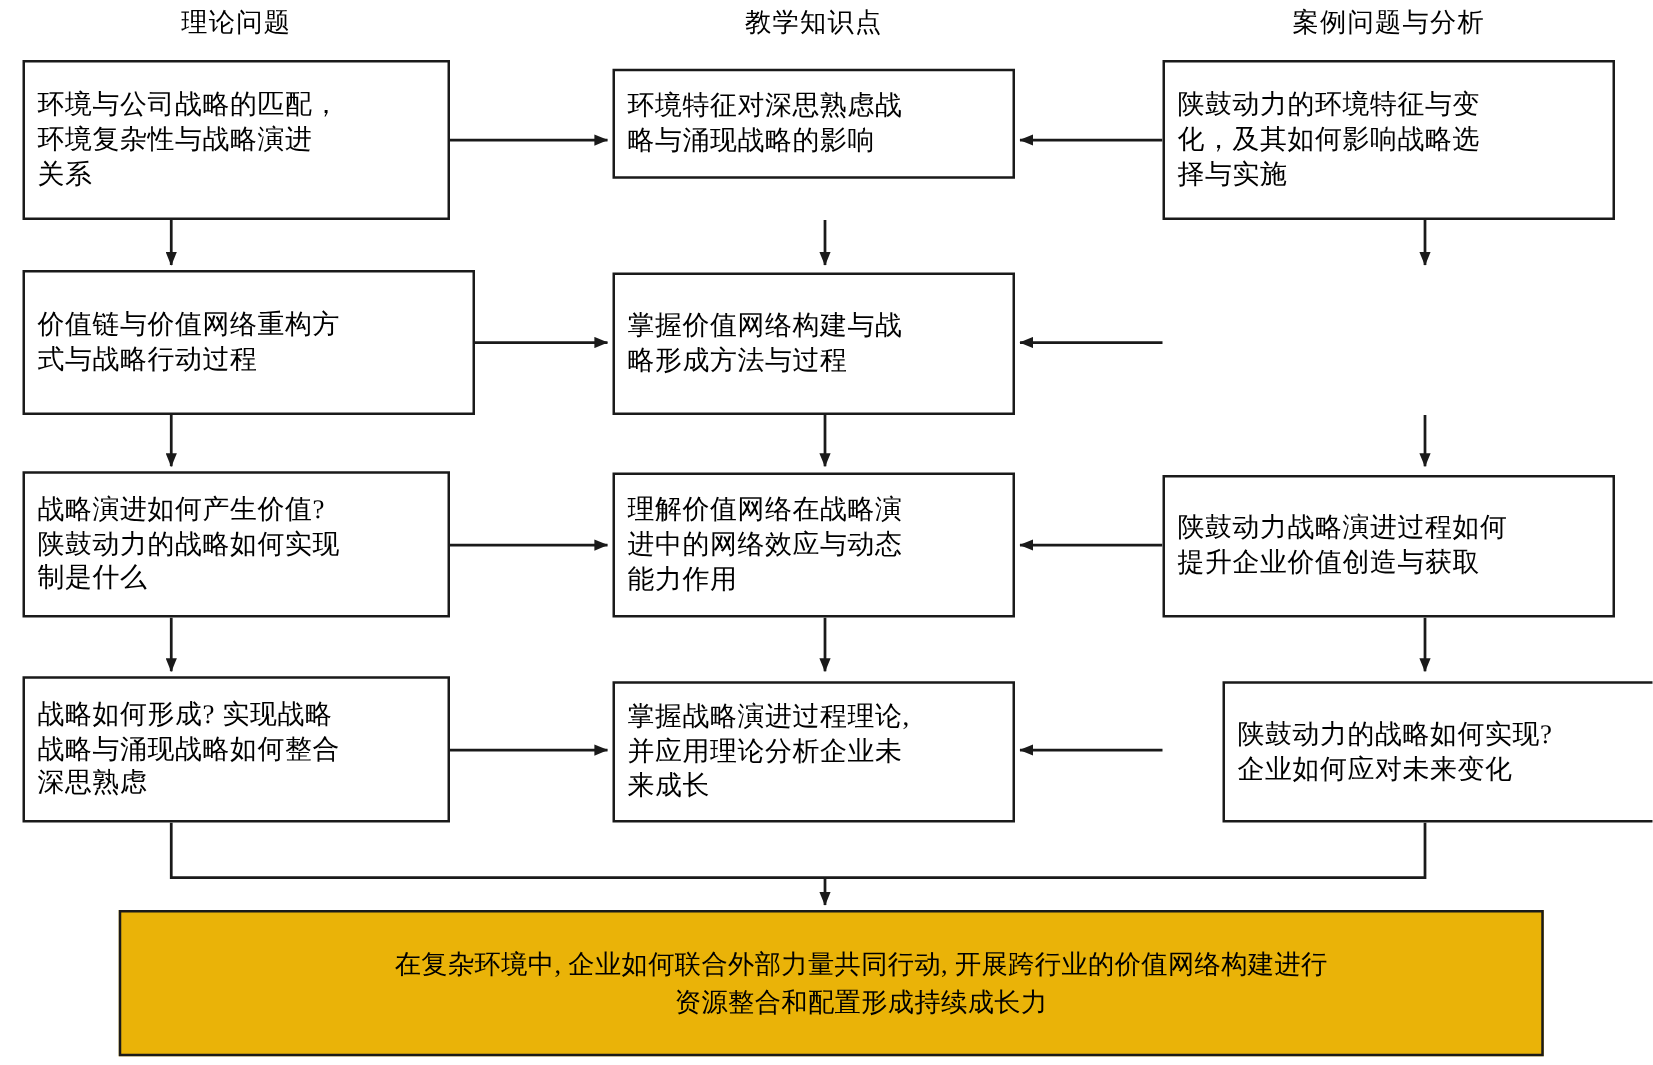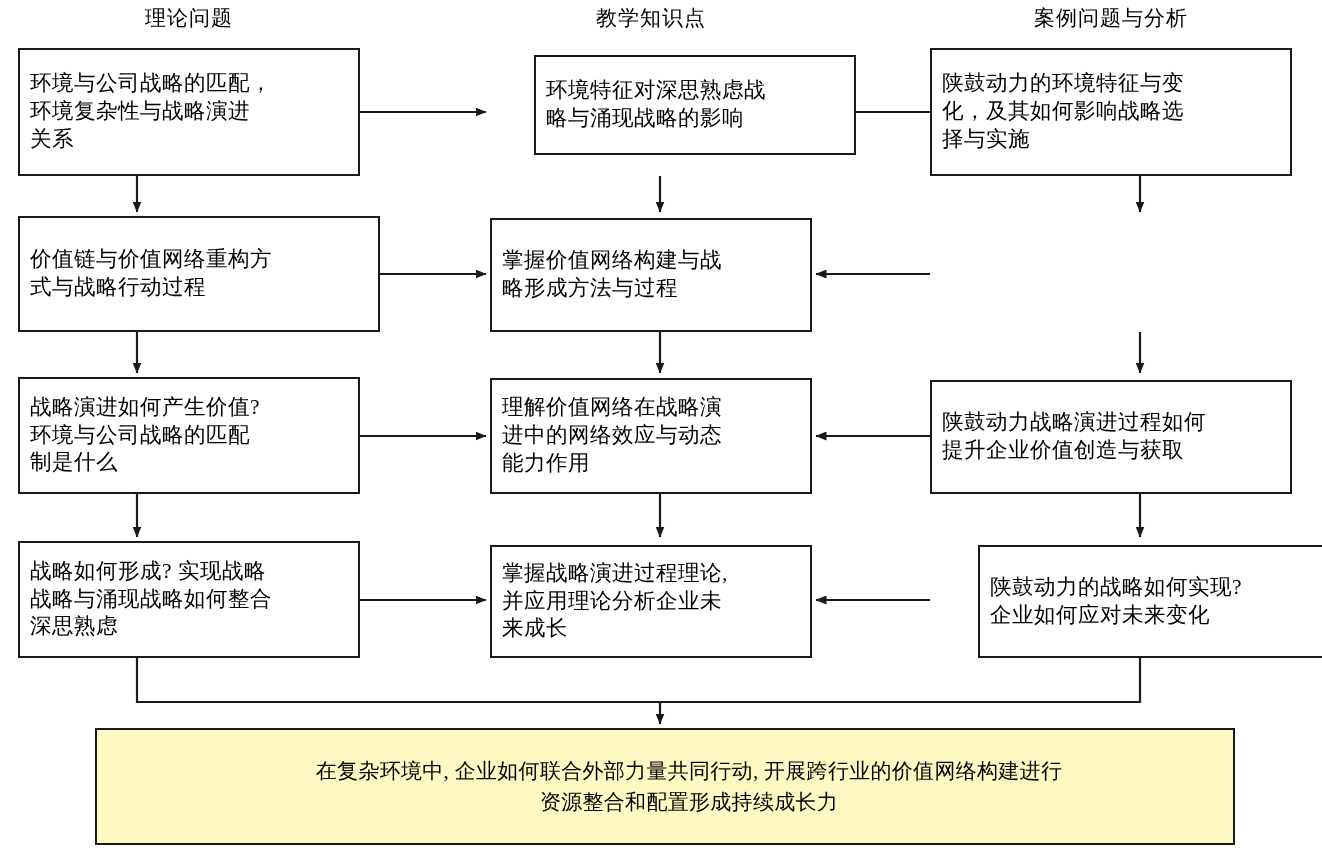--- a/index.html
+++ b/index.html
@@ -19,21 +19,21 @@
     position:absolute;box-sizing:border-box;
     border:2px solid #1a1a1a;background:#ffffff;
     display:flex;align-items:center;justify-content:flex-start;
   }
   .node .txt{
     font-size:21.5px;line-height:1.30;letter-spacing:0.5px;
     padding:0 10px;width:100%;text-align:left;
   }
   .summary{
     position:absolute;box-sizing:border-box;
-    border:2px solid #1a1a1a;background:#fef9c3;
+    border:2px solid #1a1a1a;background:#eab308;
     display:flex;align-items:center;justify-content:flex-end;padding-left:48px;
   }
   .summary .txt{
     font-size:21px;line-height:1.45;letter-spacing:0.3px;
     text-align:center;width:100%;padding:0 14px;
   }
   .summary .txt span{display:block;}
 </style>
 </head>
 <body>
@@ -80,21 +80,21 @@
   <div class="col-header" style="left:490px;top:8px;width:322px;">教学知识点</div>
   <div class="col-header" style="left:930px;top:8px;width:362px;">案例问题与分析</div>
 
   <div class="node" style="left:18px;top:48px;width:342px;height:128px;">
     <div class="txt">
         <span style="display:block">环境与公司战略的匹配，</span>
         <span style="display:block">环境复杂性与战略演进</span>
         <span style="display:block">关系</span>
       </div>
   </div>
-  <div class="node" style="left:490px;top:55px;width:322px;height:100px;margin-left:44px;">
+  <div class="node" style="left:490px;top:55px;width:322px;height:88px;">
     <div class="txt">
         <span style="display:block">环境特征对深思熟虑战</span>
         <span style="display:block">略与涌现战略的影响</span>
       </div>
   </div>
   <div class="node" style="left:930px;top:48px;width:362px;height:128px;">
     <div class="txt">
         <span style="display:block">陕鼓动力的环境特征与变</span>
         <span style="display:block">化，及其如何影响战略选</span>
         <span style="display:block">择与实施</span>
@@ -110,21 +110,21 @@
   <div class="node" style="left:490px;top:218px;width:322px;height:114px;">
     <div class="txt">
         <span style="display:block">掌握价值网络构建与战</span>
         <span style="display:block">略形成方法与过程</span>
       </div>
   </div>
 
   <div class="node" style="left:18px;top:377px;width:342px;height:117px;">
     <div class="txt">
         <span style="display:block">战略演进如何产生价值?</span>
-        <span style="display:block">环境与公司战略的匹配</span>
+        <span style="display:block">陕鼓动力的战略如何实现</span>
         <span style="display:block">制是什么</span>
       </div>
   </div>
   <div class="node" style="left:490px;top:378px;width:322px;height:116px;">
     <div class="txt">
         <span style="display:block">理解价值网络在战略演</span>
         <span style="display:block">进中的网络效应与动态</span>
         <span style="display:block">能力作用</span>
       </div>
   </div>

